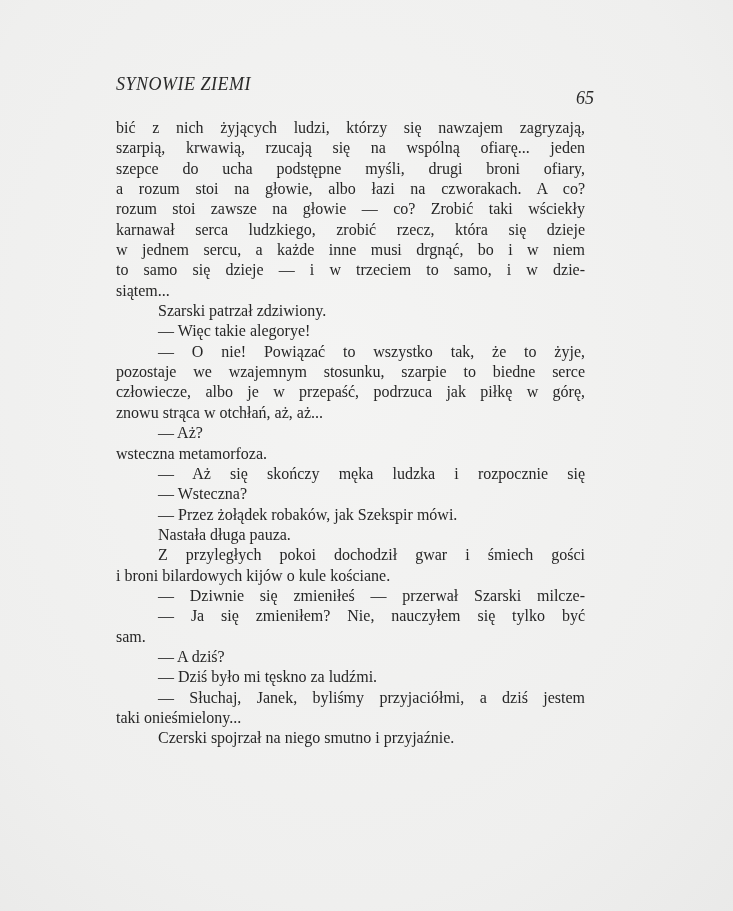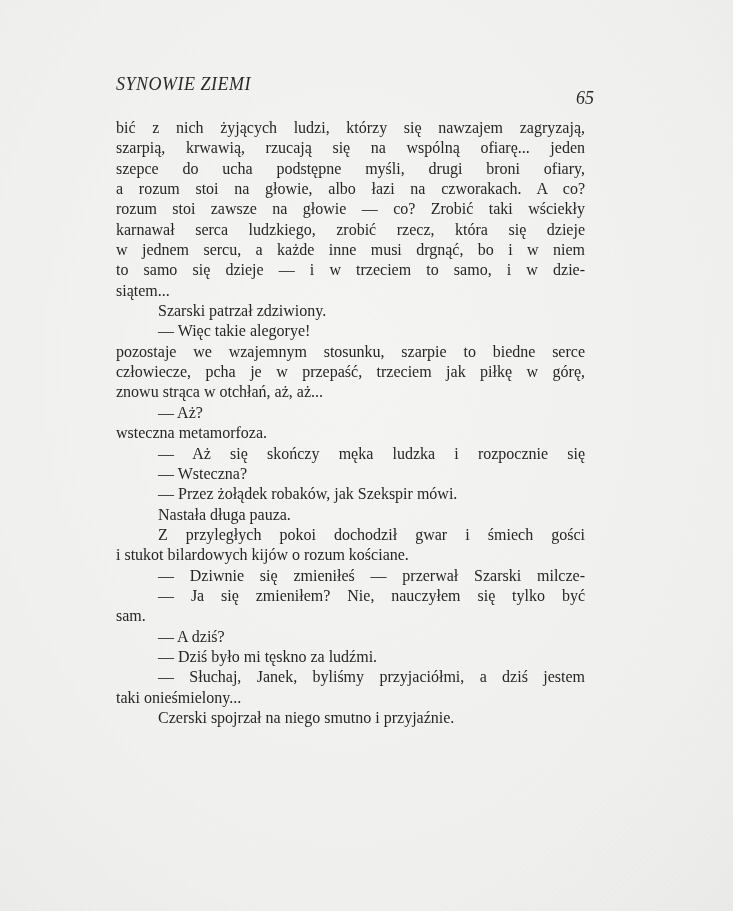--- a/index.html
+++ b/index.html
@@ -50,31 +50,32 @@
       <span class="line">szarpią, krwawią, rzucają się na wspólną ofiarę... jeden</span>
       <span class="line">szepce do ucha podstępne myśli, drugi broni ofiary,</span>
       <span class="line">a rozum stoi na głowie, albo łazi na czworakach. A co?</span>
       <span class="line">rozum stoi zawsze na głowie — co? Zrobić taki wściekły</span>
       <span class="line">karnawał serca ludzkiego, zrobić rzecz, która się dzieje</span>
       <span class="line">w jednem sercu, a każde inne musi drgnąć, bo i w niem</span>
       <span class="line">to samo się dzieje — i w trzeciem to samo, i w dzie-</span>
       <span class="line last">siątem...</span>
       <span class="line indent last">Szarski patrzał zdziwiony.</span>
       <span class="line indent last">— Więc takie alegorye!</span>
+      <span class="line indent">— O nie! Powiązać to wszystko tak, że to żyje,</span>
       <span class="line">pozostaje we wzajemnym stosunku, szarpie to biedne serce</span>
-      <span class="line">człowiecze, pcha je w przepaść, trzeciem jak piłkę w górę,</span>
+      <span class="line">człowiecze, albo je w przepaść, podrzuca jak piłkę w górę,</span>
       <span class="line last">znowu strąca w otchłań, aż, aż...</span>
       <span class="line indent last">— Aż?</span>
       <span class="line last">wsteczna metamorfoza.</span>
       <span class="line indent">— Aż się skończy męka ludzka i rozpocznie się</span>
       <span class="line indent last">— Wsteczna?</span>
       <span class="line indent last">— Przez żołądek robaków, jak Szekspir mówi.</span>
       <span class="line indent last">Nastała długa pauza.</span>
       <span class="line indent">Z przyległych pokoi dochodził gwar i śmiech gości</span>
-      <span class="line last">i stukot bilardowych kijów o rozum kościane.</span>
+      <span class="line last">i broni bilardowych kijów o kule kościane.</span>
       <span class="line indent">— Dziwnie się zmieniłeś — przerwał Szarski milcze-</span>
       <span class="line indent">— Ja się zmieniłem? Nie, nauczyłem się tylko być</span>
       <span class="line last">sam.</span>
       <span class="line indent last">— A dziś?</span>
       <span class="line indent last">— Dziś było mi tęskno za ludźmi.</span>
       <span class="line indent">— Słuchaj, Janek, byliśmy przyjaciółmi, a dziś jestem</span>
       <span class="line last">taki onieśmielony...</span>
       <span class="line indent last">Czerski spojrzał na niego smutno i przyjaźnie.</span>
     </div>
 </div>

